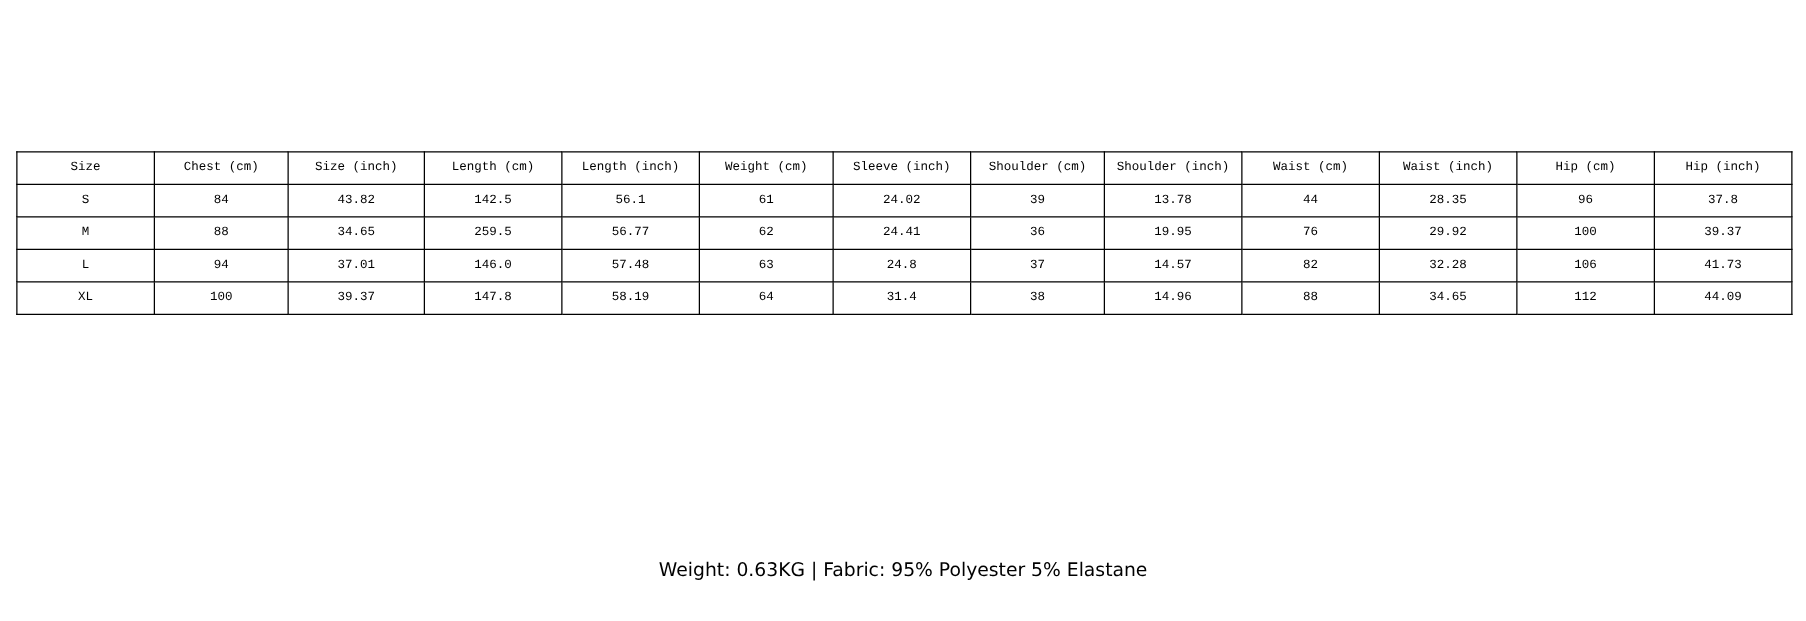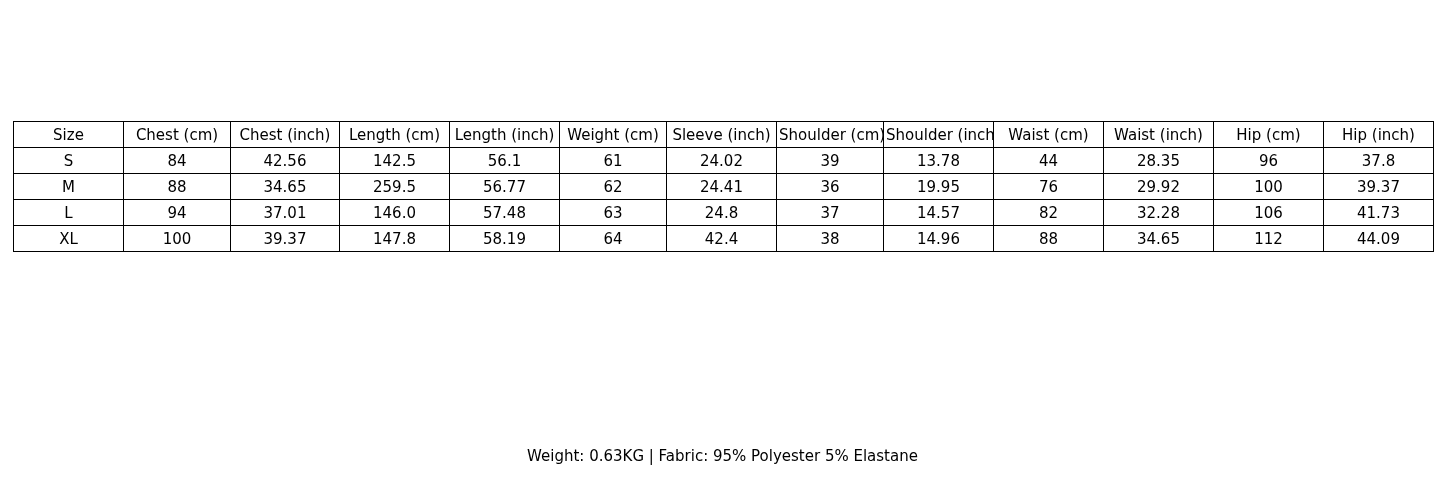--- a/index.html
+++ b/index.html
@@ -23,21 +23,22 @@
   .size-table-wrap {
     position: absolute;
     left: 13px;
     top: 121px;
     width: 1420px;
   }
   table.size-table {
     border-collapse: collapse;
     table-layout: fixed;
     width: 1420px;
-    font-size: 15px;
+    font-size: 10px;
+    font-family: Liberation Mono, monospace;
   }
   table.size-table td,
   table.size-table th {
     border: 1px solid #000000;
     text-align: center;
     vertical-align: middle;
     height: 25px;
     padding: 0 2px;
     font-weight: normal;
     white-space: nowrap;
@@ -94,38 +95,38 @@
           <col class="c8">
           <col class="c9">
         <col class="c10">
           <col class="c11">
           <col class="c12">
       </colgroup>
       <thead>
         <tr>
           <td>Size</td>
           <td>Chest (cm)</td>
-          <td>Chest (inch)</td>
+          <td>Size (inch)</td>
           <td>Length (cm)</td>
           <td>Length (inch)</td>
           <td>Weight (cm)</td>
           <td>Sleeve (inch)</td>
           <td>Shoulder (cm)</td>
           <td>Shoulder (inch)</td>
           <td>Waist (cm)</td>
           <td>Waist (inch)</td>
           <td>Hip (cm)</td>
           <td>Hip (inch)</td>
         </tr>
       </thead>
       <tbody>
         <tr>
           <td>S</td>
           <td>84</td>
-          <td>42.56</td>
+          <td>43.82</td>
           <td>142.5</td>
           <td>56.1</td>
           <td>61</td>
           <td>24.02</td>
           <td>39</td>
           <td>13.78</td>
           <td>44</td>
           <td>28.35</td>
           <td>96</td>
           <td>37.8</td>
@@ -160,21 +161,21 @@
           <td>106</td>
           <td>41.73</td>
         </tr>
         <tr>
           <td>XL</td>
           <td>100</td>
           <td>39.37</td>
           <td>147.8</td>
           <td>58.19</td>
           <td>64</td>
-          <td>42.4</td>
+          <td>31.4</td>
           <td>38</td>
           <td>14.96</td>
           <td>88</td>
           <td>34.65</td>
           <td>112</td>
           <td>44.09</td>
         </tr>
       </tbody>
     </table>
   </div>

